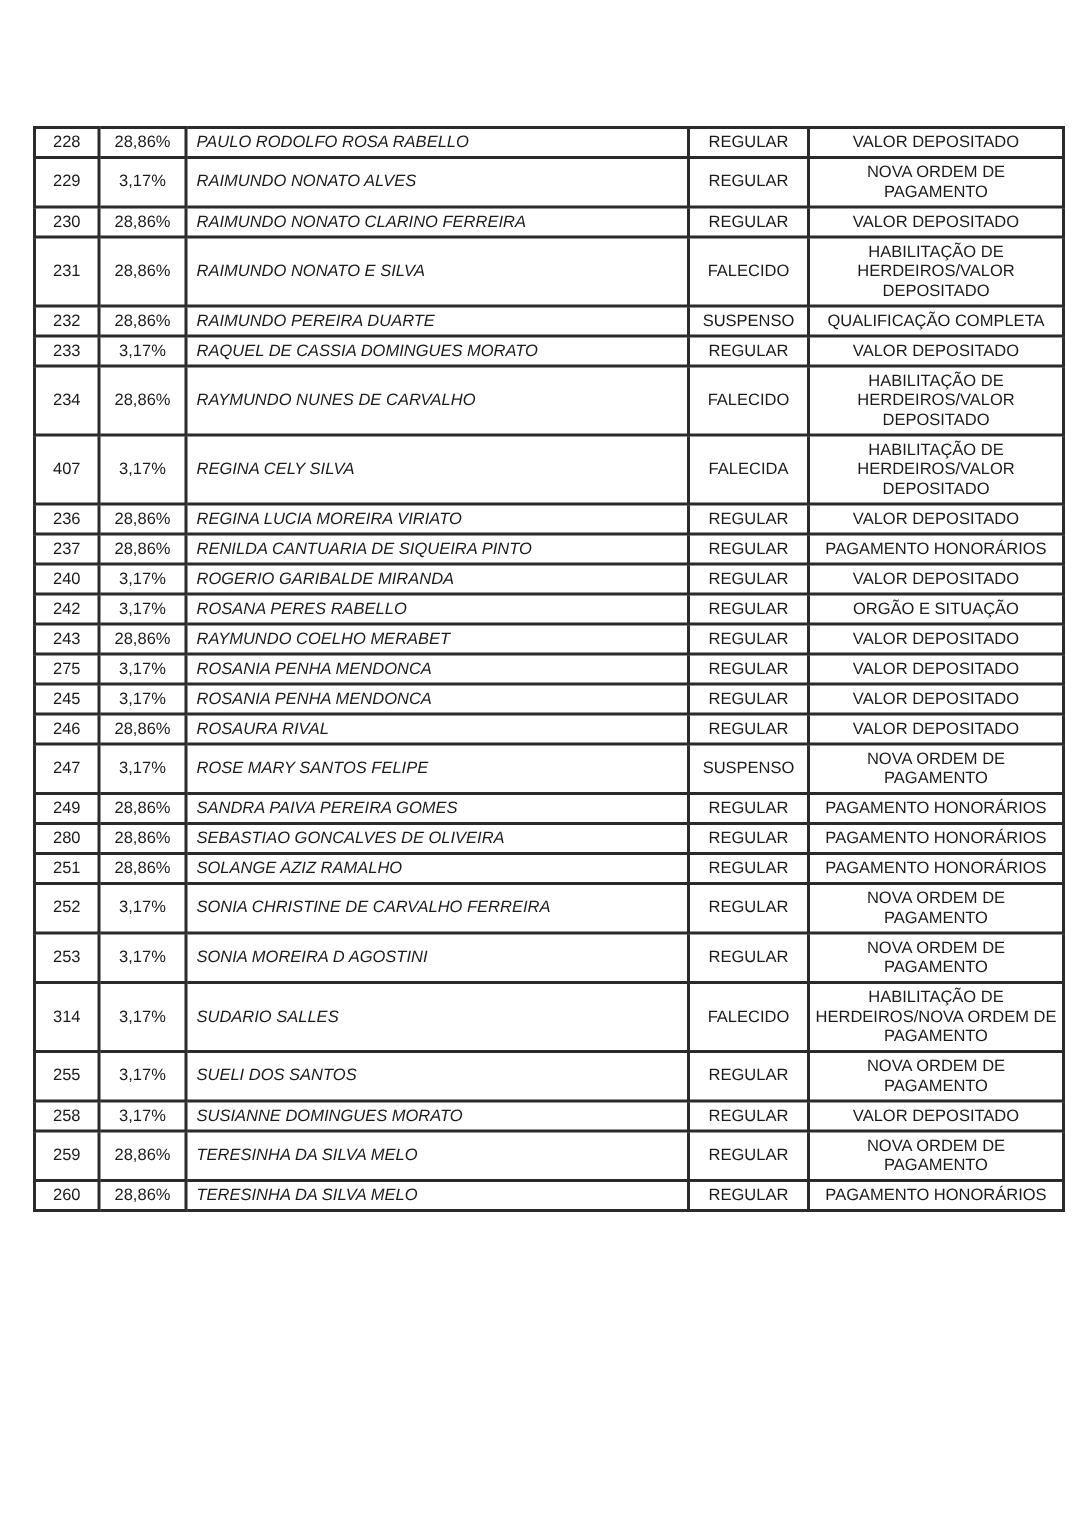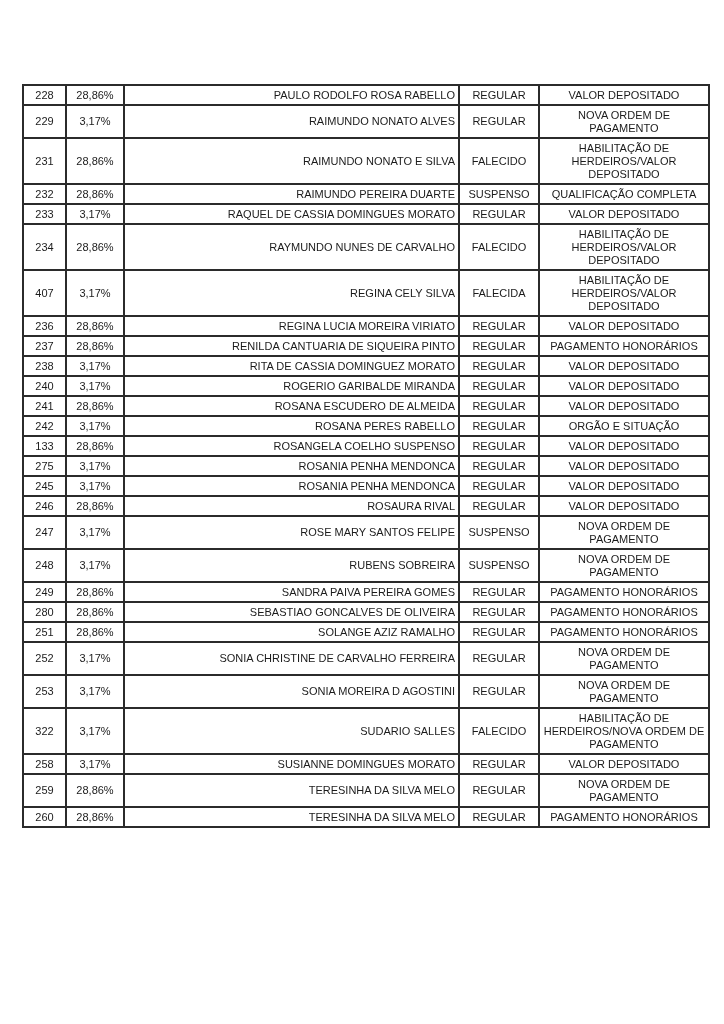--- a/index.html
+++ b/index.html
@@ -38,22 +38,23 @@
   }
   table.doc-table td {
     border: 2px solid #2b2b2b;
     padding: 2.5px 3px;
     text-align: center;
     vertical-align: middle;
     overflow: hidden;
     word-wrap: break-word;
   }
   table.doc-table td.col-name {
-    text-align: right;
+    text-align: left;
     padding-left: 6px;
+    font-style: italic;
   }
   col.w-num  { width: 43px; }
   col.w-pct  { width: 58px; }
   col.w-name { width: 335px; }
   col.w-status  { width: 80px; }
   col.w-payment { width: 170px; }
 </style>
 </head>
 <body>
 
@@ -76,20 +77,27 @@
             <td class="col-payment">VALOR DEPOSITADO</td>
           </tr>
           <tr>
             <td class="col-num">229</td>
             <td class="col-pct">3,17%</td>
             <td class="col-name">RAIMUNDO NONATO ALVES</td>
             <td class="col-status">REGULAR</td>
             <td class="col-payment">NOVA ORDEM DE PAGAMENTO</td>
           </tr>
           <tr>
+            <td class="col-num">230</td>
+            <td class="col-pct">28,86%</td>
+            <td class="col-name">RAIMUNDO NONATO CLARINO FERREIRA</td>
+            <td class="col-status">REGULAR</td>
+            <td class="col-payment">VALOR DEPOSITADO</td>
+          </tr>
+          <tr>
             <td class="col-num">231</td>
             <td class="col-pct">28,86%</td>
             <td class="col-name">RAIMUNDO NONATO E SILVA</td>
             <td class="col-status">FALECIDO</td>
             <td class="col-payment">HABILITAÇÃO DE HERDEIROS/VALOR DEPOSITADO</td>
           </tr>
           <tr>
             <td class="col-num">232</td>
             <td class="col-pct">28,86%</td>
             <td class="col-name">RAIMUNDO PEREIRA DUARTE</td>
@@ -125,51 +133,37 @@
             <td class="col-payment">VALOR DEPOSITADO</td>
           </tr>
           <tr>
             <td class="col-num">237</td>
             <td class="col-pct">28,86%</td>
             <td class="col-name">RENILDA CANTUARIA DE SIQUEIRA PINTO</td>
             <td class="col-status">REGULAR</td>
             <td class="col-payment">PAGAMENTO HONORÁRIOS</td>
           </tr>
           <tr>
-            <td class="col-num">238</td>
-            <td class="col-pct">3,17%</td>
-            <td class="col-name">RITA DE CASSIA DOMINGUEZ MORATO</td>
-            <td class="col-status">REGULAR</td>
-            <td class="col-payment">VALOR DEPOSITADO</td>
-          </tr>
-          <tr>
             <td class="col-num">240</td>
             <td class="col-pct">3,17%</td>
             <td class="col-name">ROGERIO GARIBALDE MIRANDA</td>
             <td class="col-status">REGULAR</td>
             <td class="col-payment">VALOR DEPOSITADO</td>
           </tr>
           <tr>
-            <td class="col-num">241</td>
-            <td class="col-pct">28,86%</td>
-            <td class="col-name">ROSANA ESCUDERO DE ALMEIDA</td>
-            <td class="col-status">REGULAR</td>
-            <td class="col-payment">VALOR DEPOSITADO</td>
-          </tr>
-          <tr>
             <td class="col-num">242</td>
             <td class="col-pct">3,17%</td>
             <td class="col-name">ROSANA PERES RABELLO</td>
             <td class="col-status">REGULAR</td>
             <td class="col-payment">ORGÃO E SITUAÇÃO</td>
           </tr>
           <tr>
-            <td class="col-num">133</td>
-            <td class="col-pct">28,86%</td>
-            <td class="col-name">ROSANGELA COELHO SUSPENSO</td>
+            <td class="col-num">243</td>
+            <td class="col-pct">28,86%</td>
+            <td class="col-name">RAYMUNDO COELHO MERABET</td>
             <td class="col-status">REGULAR</td>
             <td class="col-payment">VALOR DEPOSITADO</td>
           </tr>
           <tr>
             <td class="col-num">275</td>
             <td class="col-pct">3,17%</td>
             <td class="col-name">ROSANIA PENHA MENDONCA</td>
             <td class="col-status">REGULAR</td>
             <td class="col-payment">VALOR DEPOSITADO</td>
           </tr>
@@ -188,27 +182,20 @@
             <td class="col-payment">VALOR DEPOSITADO</td>
           </tr>
           <tr>
             <td class="col-num">247</td>
             <td class="col-pct">3,17%</td>
             <td class="col-name">ROSE MARY SANTOS FELIPE</td>
             <td class="col-status">SUSPENSO</td>
             <td class="col-payment">NOVA ORDEM DE PAGAMENTO</td>
           </tr>
           <tr>
-            <td class="col-num">248</td>
-            <td class="col-pct">3,17%</td>
-            <td class="col-name">RUBENS SOBREIRA</td>
-            <td class="col-status">SUSPENSO</td>
-            <td class="col-payment">NOVA ORDEM DE PAGAMENTO</td>
-          </tr>
-          <tr>
             <td class="col-num">249</td>
             <td class="col-pct">28,86%</td>
             <td class="col-name">SANDRA PAIVA PEREIRA GOMES</td>
             <td class="col-status">REGULAR</td>
             <td class="col-payment">PAGAMENTO HONORÁRIOS</td>
           </tr>
           <tr>
             <td class="col-num">280</td>
             <td class="col-pct">28,86%</td>
             <td class="col-name">SEBASTIAO GONCALVES DE OLIVEIRA</td>
@@ -230,25 +217,32 @@
             <td class="col-payment">NOVA ORDEM DE PAGAMENTO</td>
           </tr>
           <tr>
             <td class="col-num">253</td>
             <td class="col-pct">3,17%</td>
             <td class="col-name">SONIA MOREIRA D AGOSTINI</td>
             <td class="col-status">REGULAR</td>
             <td class="col-payment">NOVA ORDEM DE PAGAMENTO</td>
           </tr>
           <tr>
-            <td class="col-num">322</td>
+            <td class="col-num">314</td>
             <td class="col-pct">3,17%</td>
             <td class="col-name">SUDARIO SALLES</td>
             <td class="col-status">FALECIDO</td>
             <td class="col-payment">HABILITAÇÃO DE HERDEIROS/NOVA ORDEM DE PAGAMENTO</td>
+          </tr>
+          <tr>
+            <td class="col-num">255</td>
+            <td class="col-pct">3,17%</td>
+            <td class="col-name">SUELI DOS SANTOS</td>
+            <td class="col-status">REGULAR</td>
+            <td class="col-payment">NOVA ORDEM DE PAGAMENTO</td>
           </tr>
           <tr>
             <td class="col-num">258</td>
             <td class="col-pct">3,17%</td>
             <td class="col-name">SUSIANNE DOMINGUES MORATO</td>
             <td class="col-status">REGULAR</td>
             <td class="col-payment">VALOR DEPOSITADO</td>
           </tr>
           <tr>
             <td class="col-num">259</td>

